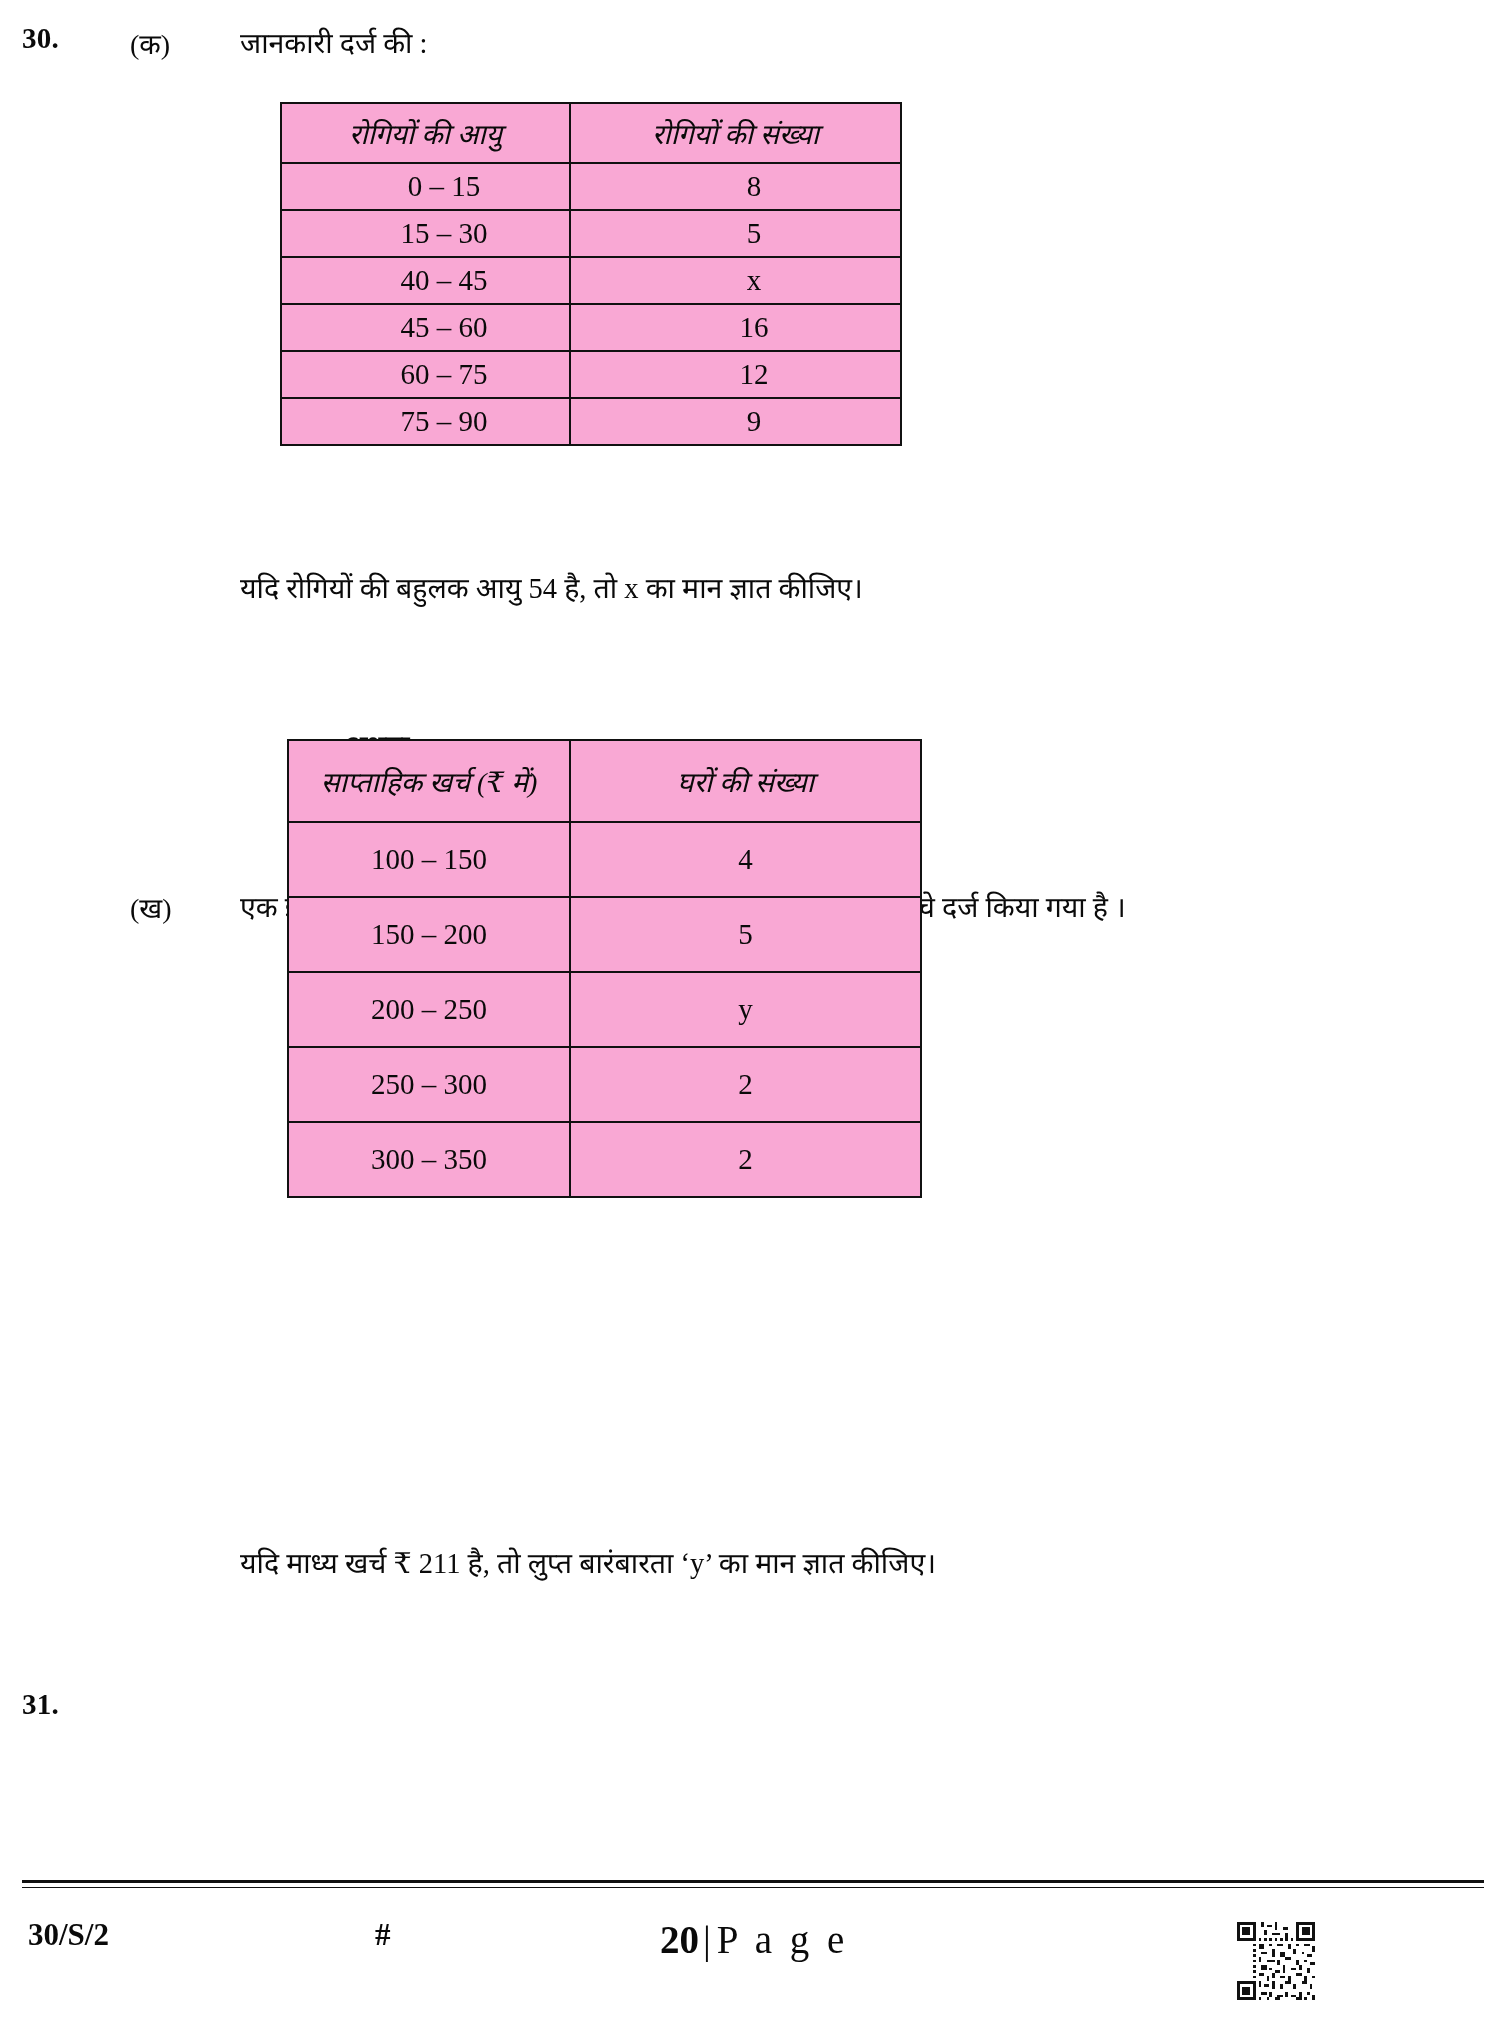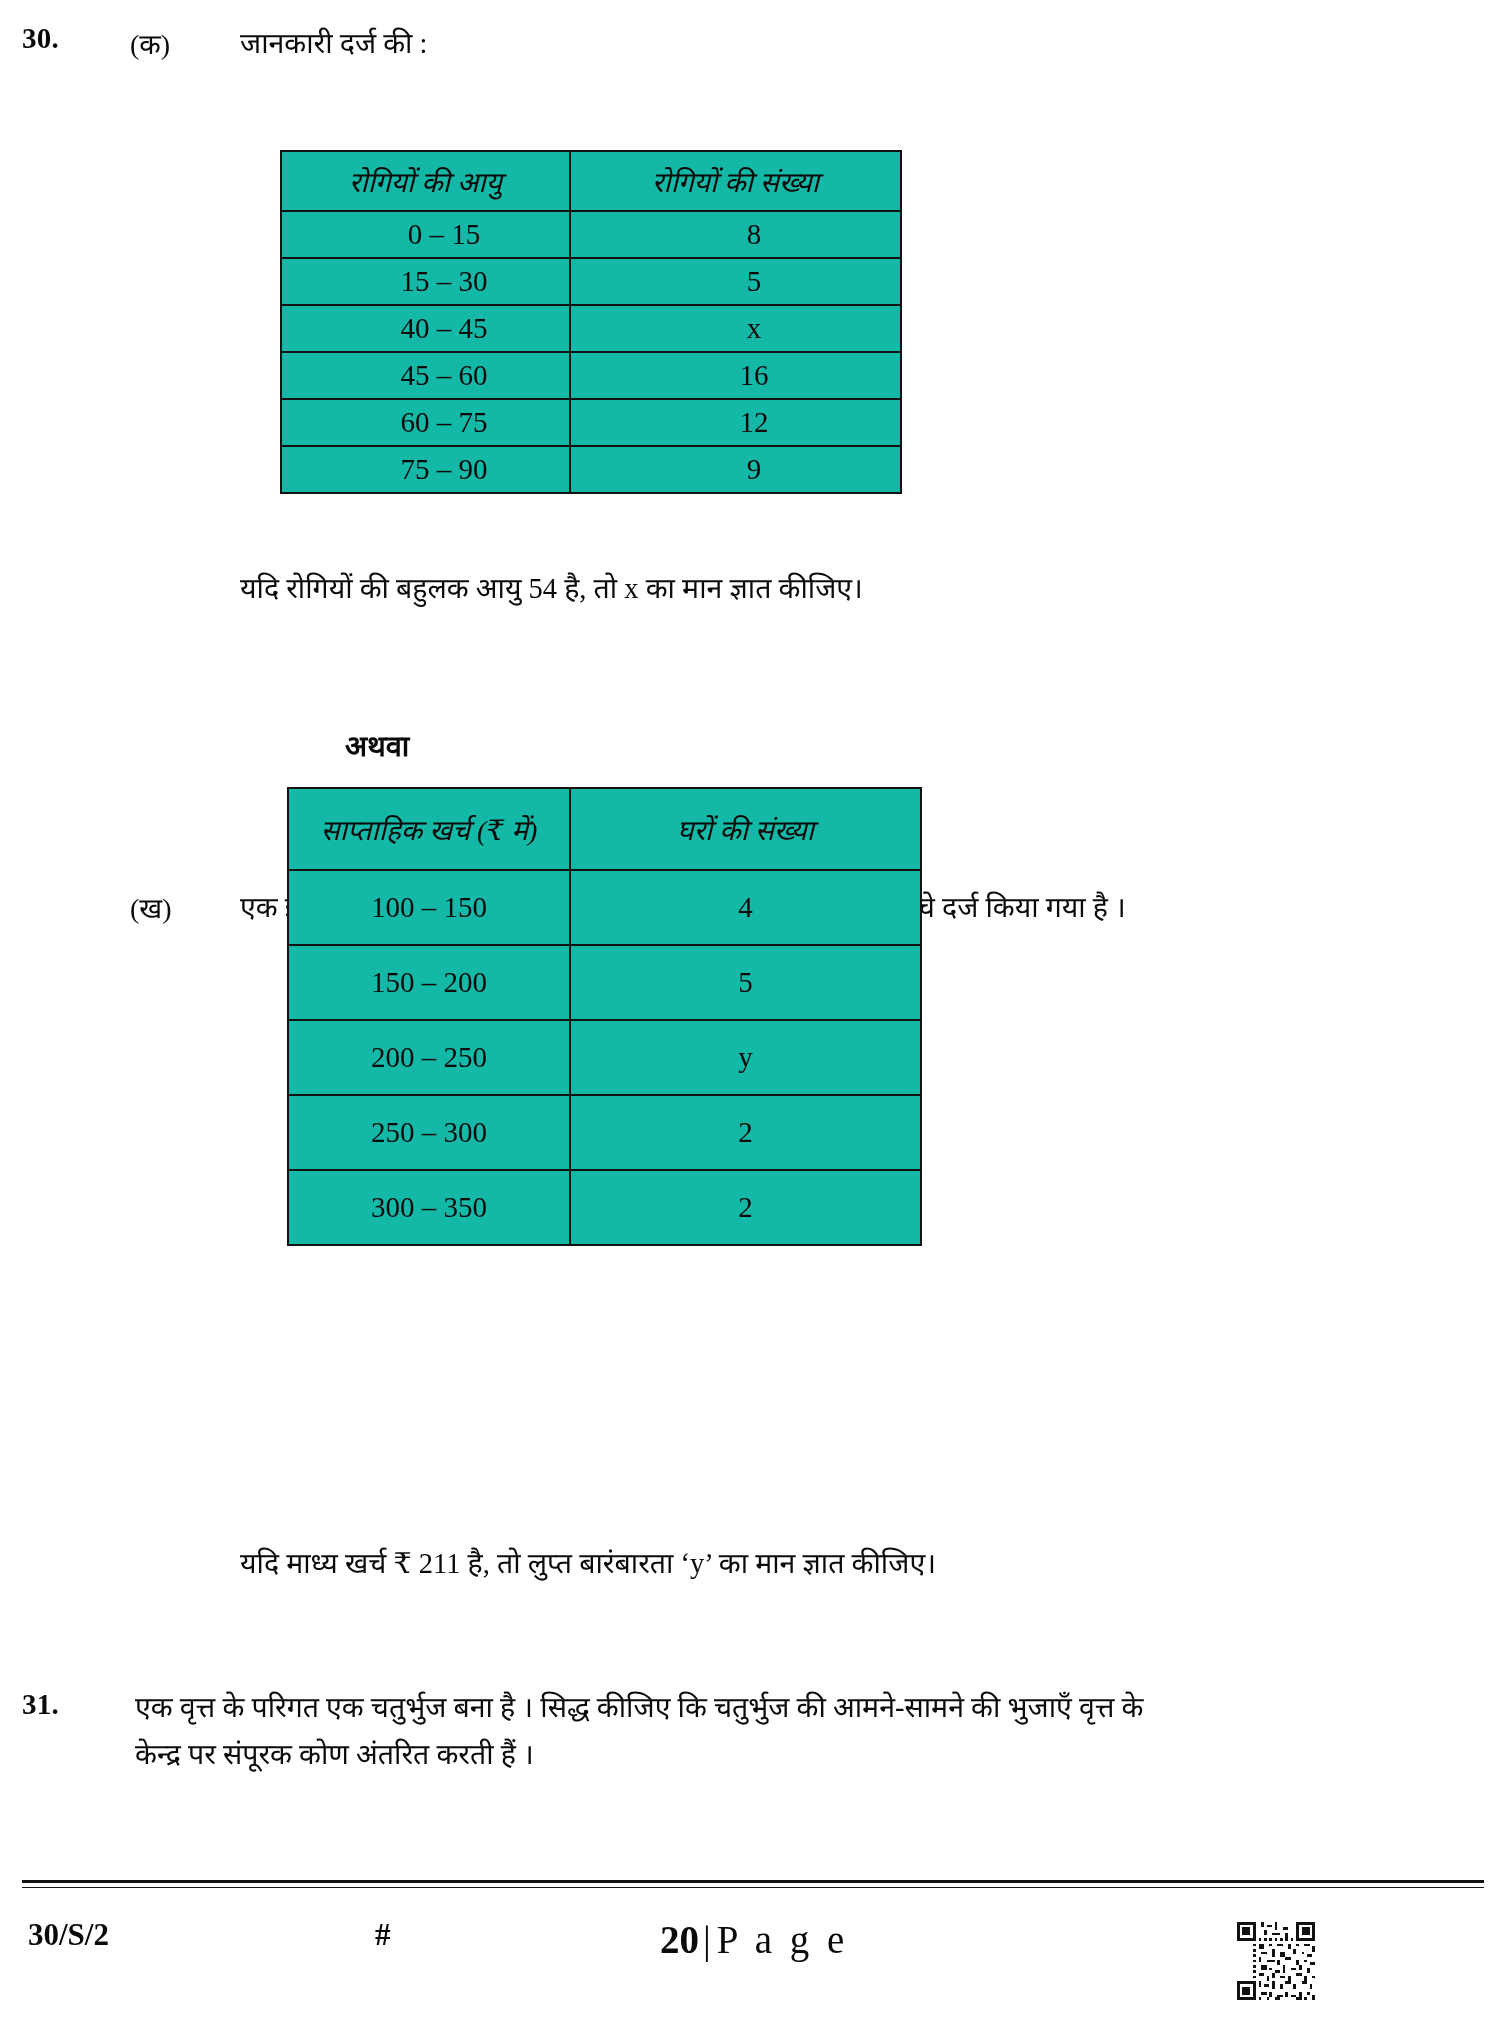--- a/index.html
+++ b/index.html
@@ -47,22 +47,21 @@
   }
   .qtext .ln.spread {
     display: flex;
     justify-content: space-between;
   }
 
   
   table.datatable {
     position: absolute;
     border-collapse: collapse;
-    background: #14b8a6;
-    margin-top: 48px;
+    background: #f9a8d4;
   }
   table.datatable th,
   table.datatable td {
     border: 2px solid #111111;
     text-align: center;
     vertical-align: middle;
     font-weight: normal;
     padding: 0;
   }
   table.datatable th {
@@ -247,24 +246,20 @@
       </tr>
     </tbody>
   </table>
 
   <div class="qtext" style="left:240px; top:1540px; width:1245px;">
     <span class="ln">यदि माध्य खर्च ₹ 211 है, तो लुप्त बारंबारता ‘y’ का मान ज्ञात कीजिए।</span>
   </div>
 
   <div class="qnum" style="left:22px; top:1688px;">31.</div>
 
-  <div class="qtext" style="left:135px; top:1684px; width:1350px;">
-    <span class="ln spread">एक वृत्त के परिगत एक चतुर्भुज बना है । सिद्ध कीजिए कि चतुर्भुज की आमने-सामने की भुजाएँ वृत्त के</span>
-    <span class="ln">केन्द्र पर संपूरक कोण अंतरित करती हैं ।</span>
-  </div>
 
   <div class="footer-rule"></div>
   <div class="footer-rule2"></div>
 
   <div class="footer">
     <div class="code">30/S/2</div>
     <div class="hash">#</div>
     <div class="pageno">
       <b>20</b><span class="bar">|</span><span class="ptext">P a g e</span>
     </div>

